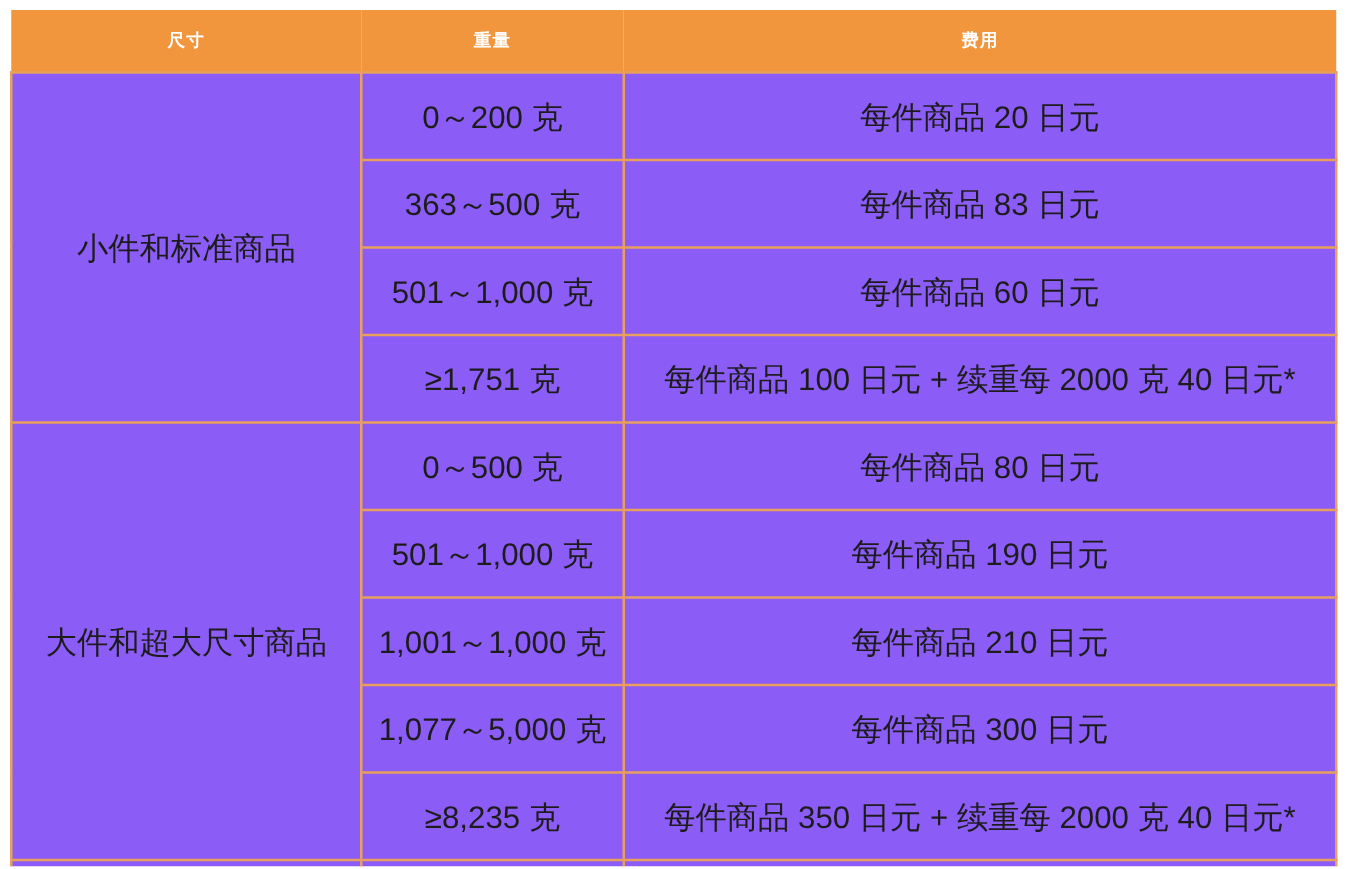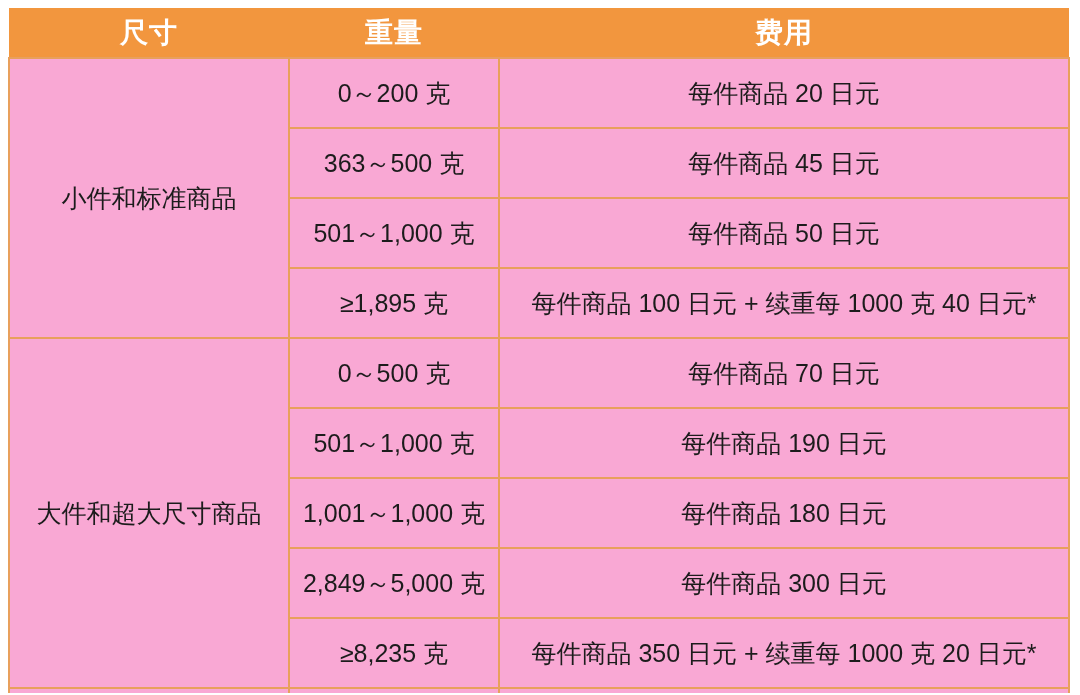--- a/index.html
+++ b/index.html
@@ -29,31 +29,31 @@
     width:1060px;
     border-collapse:collapse;
     table-layout:fixed;
   }
   col.c1{width:280px;}
   col.c2{width:210px;}
   col.c3{width:570px;}
   thead th{
     background:var(--header-bg);
     color:var(--header-text);
-    font-size:28px;
+    font-size:14px;
     font-weight:bold;
     height:49px;
     padding:0;
     border:none;
     text-align:center;
     letter-spacing:1px;
   }
   tbody td{
     border:2px solid var(--border);
-    background:#f9a8d4;
+    background:#8b5cf6;
     text-align:center;
     vertical-align:middle;
     font-size:25px;
     height:68px;
     padding:0 6px;
     white-space:nowrap;
   }
   tbody tr.cut td{
     height:4px;
     border-bottom:none;
@@ -78,50 +78,50 @@
       </tr>
     </thead>
     <tbody>
       <tr>
         <td rowspan="4">小件和标准商品</td>
         <td>0～200 克</td>
         <td>每件商品 20 日元</td>
       </tr>
       <tr>
         <td>363～500 克</td>
-        <td>每件商品 45 日元</td>
+        <td>每件商品 83 日元</td>
       </tr>
       <tr>
         <td>501～1,000 克</td>
-        <td>每件商品 50 日元</td>
+        <td>每件商品 60 日元</td>
       </tr>
       <tr>
-        <td>≥1,895 克</td>
-        <td>每件商品 100 日元 + 续重每 1000 克 40 日元*</td>
+        <td>≥1,751 克</td>
+        <td>每件商品 100 日元 + 续重每 2000 克 40 日元*</td>
       </tr>
       <tr>
         <td rowspan="5">大件和超大尺寸商品</td>
         <td>0～500 克</td>
-        <td>每件商品 70 日元</td>
+        <td>每件商品 80 日元</td>
       </tr>
       <tr>
         <td>501～1,000 克</td>
         <td>每件商品 190 日元</td>
       </tr>
       <tr>
         <td>1,001～1,000 克</td>
-        <td>每件商品 180 日元</td>
+        <td>每件商品 210 日元</td>
       </tr>
       <tr>
-        <td>2,849～5,000 克</td>
+        <td>1,077～5,000 克</td>
         <td>每件商品 300 日元</td>
       </tr>
       <tr>
         <td>≥8,235 克</td>
-        <td>每件商品 350 日元 + 续重每 1000 克 20 日元*</td>
+        <td>每件商品 350 日元 + 续重每 2000 克 40 日元*</td>
       </tr>
       <tr class="cut">
         <td></td>
         <td></td>
         <td></td>
       </tr>
     </tbody>
   </table>
 </div>
 

